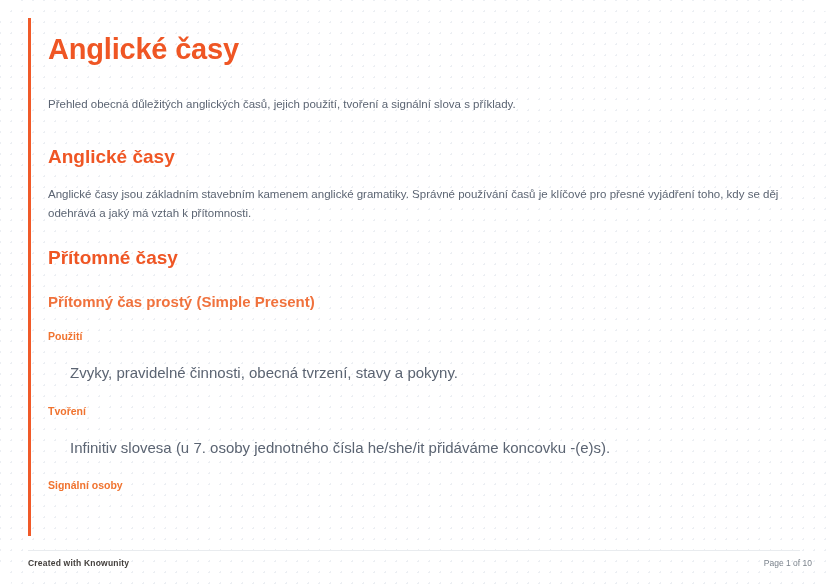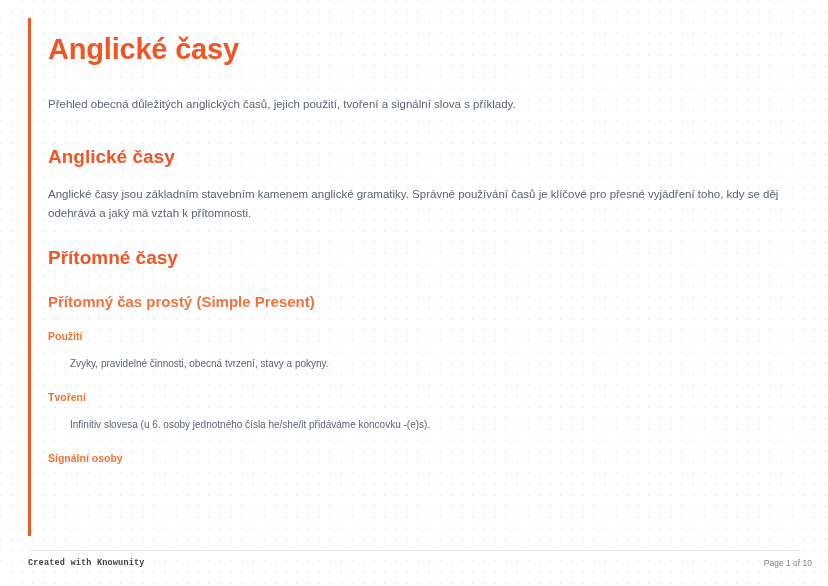--- a/index.html
+++ b/index.html
@@ -85,22 +85,22 @@
 
   .h4 {
     color: #f0732f;
     font-size: 10.5px;
     font-weight: bold;
     margin: 20px 0 0 0;
   }
 
   .indent-para {
     color: #5b6472;
-    font-size: 10px;
-    margin: 14px 0 0 22px;
+    font-size: 15px;
+    margin: 20px 0 0 22px;
     line-height: 1.5;
   }
 
   .footer {
     position: absolute;
     left: 0;
     right: 0;
     bottom: 0;
     height: 36px;
   }
@@ -109,21 +109,21 @@
     left: 28px;
     right: 28px;
     top: 0;
     border-top: 1px solid #e9ecef;
   }
   .footer-left {
     position: absolute;
     left: 28px;
     top: 8px;
     color: #44403d;
-    font-family: Liberation Mono, monospace;
+    font-family: Liberation Sans, sans-serif;
     font-size: 8.5px;
     font-weight: bold;
     letter-spacing: 0.2px;
   }
   .footer-right {
     position: absolute;
     right: 16px;
     top: 8px;
     color: #7b838c;
     font-size: 8.5px;
@@ -145,21 +145,21 @@
     <p class="para">Anglické časy jsou základním stavebním kamenem anglické gramatiky. Správné používání časů je klíčové pro přesné vyjádření toho, kdy se děj odehrává a jaký má vztah k přítomnosti.</p>
 
     <h2 class="h2b">Přítomné časy</h2>
 
     <h3 class="h3">Přítomný čas prostý (Simple Present)</h3>
 
     <h4 class="h4">Použití</h4>
     <p class="indent-para">Zvyky, pravidelné činnosti, obecná tvrzení, stavy a pokyny.</p>
 
     <h4 class="h4">Tvoření</h4>
-    <p class="indent-para">Infinitiv slovesa (u 6. osoby jednotného čísla he/she/it přidáváme koncovku -(e)s).</p>
+    <p class="indent-para">Infinitiv slovesa (u 7. osoby jednotného čísla he/she/it přidáváme koncovku -(e)s).</p>
 
     <h4 class="h4">Signální osoby</h4>
 
   </div>
 
   <div class="footer">
     <div class="footer-line"></div>
     <div class="footer-left">Created with Knowunity</div>
     <div class="footer-right">Page 1 of 10</div>
   </div>

